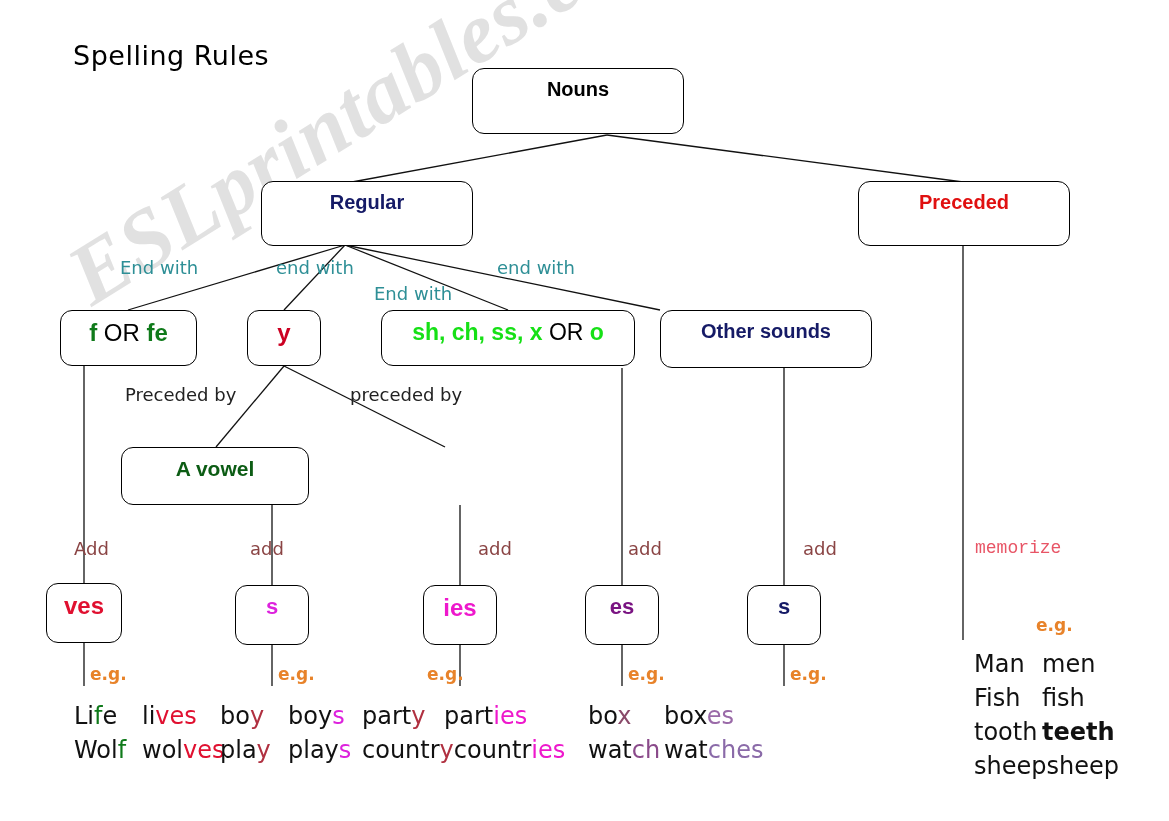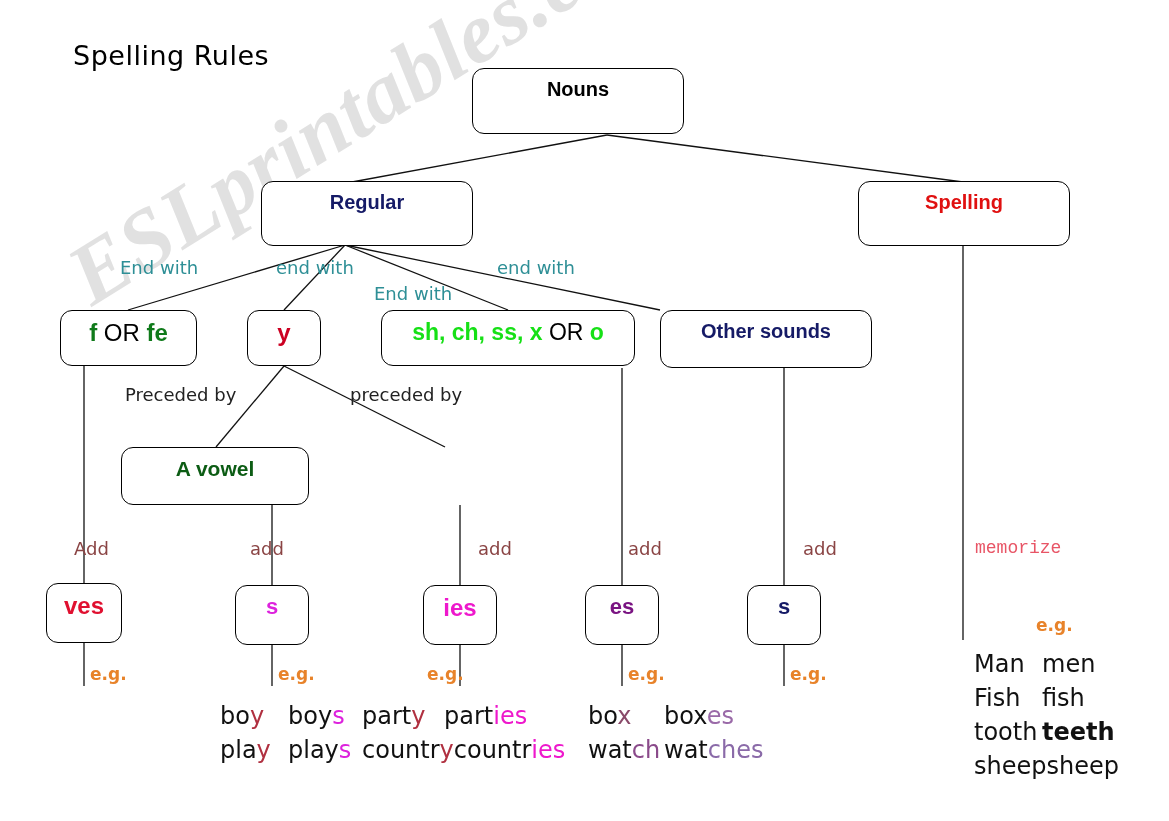--- a/index.html
+++ b/index.html
@@ -140,21 +140,21 @@
 
   <div class="node" style="left:472px; top:68px; width:212px; height:66px; font-size:20px;">
     <span class="label" style="color:#000000;">Nouns</span>
   </div>
 
   <div class="node" style="left:261px; top:181px; width:212px; height:65px; font-size:20px;">
     <span class="label" style="color:#151a66;">Regular</span>
   </div>
 
   <div class="node" style="left:858px; top:181px; width:212px; height:65px; font-size:20px;">
-    <span class="label" style="color:#e01010;">Spelling</span>
+    <span class="label" style="color:#e01010;">Preceded</span>
   </div>
 
   <div class="node" style="left:60px; top:310px; width:137px; height:56px; font-size:24px;">
     <span class="label">
       <span style="color:#0f7a1a;">f</span><span style="color:#000000; font-weight:normal;"> OR </span><span style="color:#0f7a1a;">fe</span>
     </span>
   </div>
 
   <div class="node" style="left:247px; top:310px; width:74px; height:56px; font-size:24px;">
     <span class="label" style="color:#cc0022;">y</span>
@@ -210,20 +210,24 @@
   <div class="edge-label" style="left:803px; top:538px; font-size:18px; color:#8a4444;">add</div>
   <div class="edge-label" style="left:975px; top:538px; font-size:18px; color:#e85566;font-family:Liberation Mono, monospace;">memorize</div>
 
   <div class="eg" style="left:90px; top:664px;">e.g.</div>
   <div class="eg" style="left:278px; top:664px;">e.g.</div>
   <div class="eg" style="left:427px; top:664px;">e.g.</div>
   <div class="eg" style="left:628px; top:664px;">e.g.</div>
   <div class="eg" style="left:790px; top:664px;">e.g.</div>
   <div class="eg" style="left:1036px; top:615px;">e.g.</div>
 
+  <div class="examples" style="left:74px; top:691px;">
+      <span class="row"><span class="ex-col-a" style="min-width: 68px;"><span style="color: rgb(17, 17, 17);">Li</span><span style="color: rgb(15, 122, 26);">f</span><span style="color: rgb(17, 17, 17);">e</span></span><span class="ex-col-b"><span style="color: rgb(17, 17, 17);">li</span><span style="color: rgb(224, 16, 48);">ves</span></span></span>
+      <span class="row"><span class="ex-col-a" style="min-width: 68px;"><span style="color: rgb(17, 17, 17);">Wol</span><span style="color: rgb(15, 122, 26);">f</span></span><span class="ex-col-b"><span style="color: rgb(17, 17, 17);">wol</span><span style="color: rgb(224, 16, 48);">ves</span></span></span>
+    </div>
   <div class="examples" style="left:220px; top:691px;">
       <span class="row"><span class="ex-col-a" style="min-width: 68px;"><span style="color: rgb(17, 17, 17);">bo</span><span style="color: rgb(176, 48, 64);">y</span></span><span class="ex-col-b"><span style="color: rgb(17, 17, 17);">boy</span><span style="color: rgb(221, 34, 221);">s</span></span></span>
       <span class="row"><span class="ex-col-a" style="min-width: 68px;"><span style="color: rgb(17, 17, 17);">pla</span><span style="color: rgb(176, 48, 64);">y</span></span><span class="ex-col-b"><span style="color: rgb(17, 17, 17);">play</span><span style="color: rgb(221, 34, 221);">s</span></span></span>
     </div>
   <div class="examples" style="left:362px; top:691px;">
       <span class="row"><span class="ex-col-a" style="min-width: 82px;"><span style="color: rgb(17, 17, 17);">part</span><span style="color: rgb(176, 48, 64);">y</span></span><span class="ex-col-b"><span style="color: rgb(17, 17, 17);">part</span><span style="color: rgb(238, 24, 204);">ies</span></span></span>
       <span class="row"><span class="ex-col-a" style="min-width: 82px;"><span style="color: rgb(17, 17, 17);">countr</span><span style="color: rgb(176, 48, 64);">y</span></span><span class="ex-col-b"><span style="color: rgb(17, 17, 17);">countr</span><span style="color: rgb(238, 24, 204);">ies</span></span></span>
     </div>
   <div class="examples" style="left:588px; top:691px;">
       <span class="row"><span class="ex-col-a" style="min-width: 76px;"><span style="color: rgb(17, 17, 17);">bo</span><span style="color: rgb(138, 74, 106);">x</span></span><span class="ex-col-b"><span style="color: rgb(17, 17, 17);">box</span><span style="color: rgb(154, 106, 168);">es</span></span></span>

